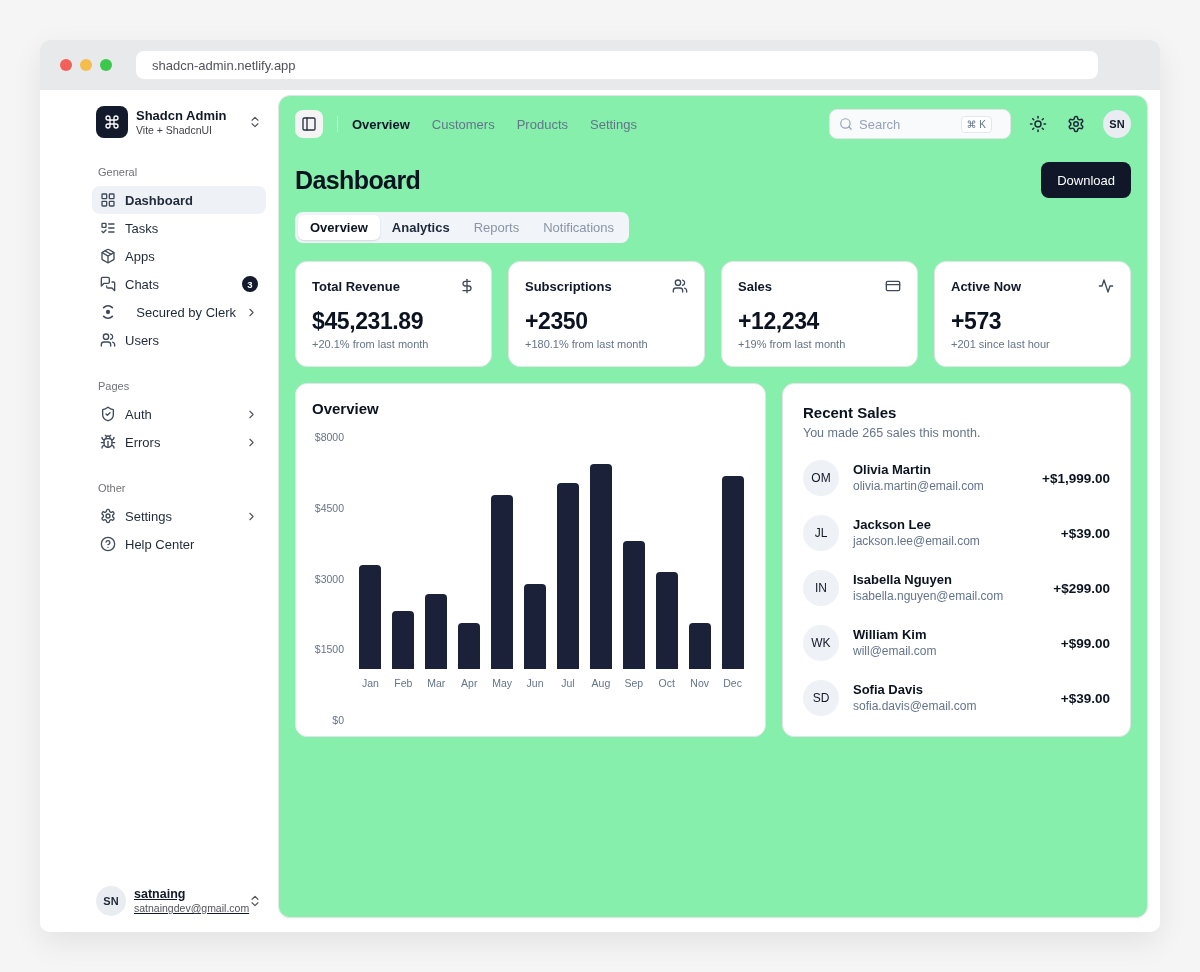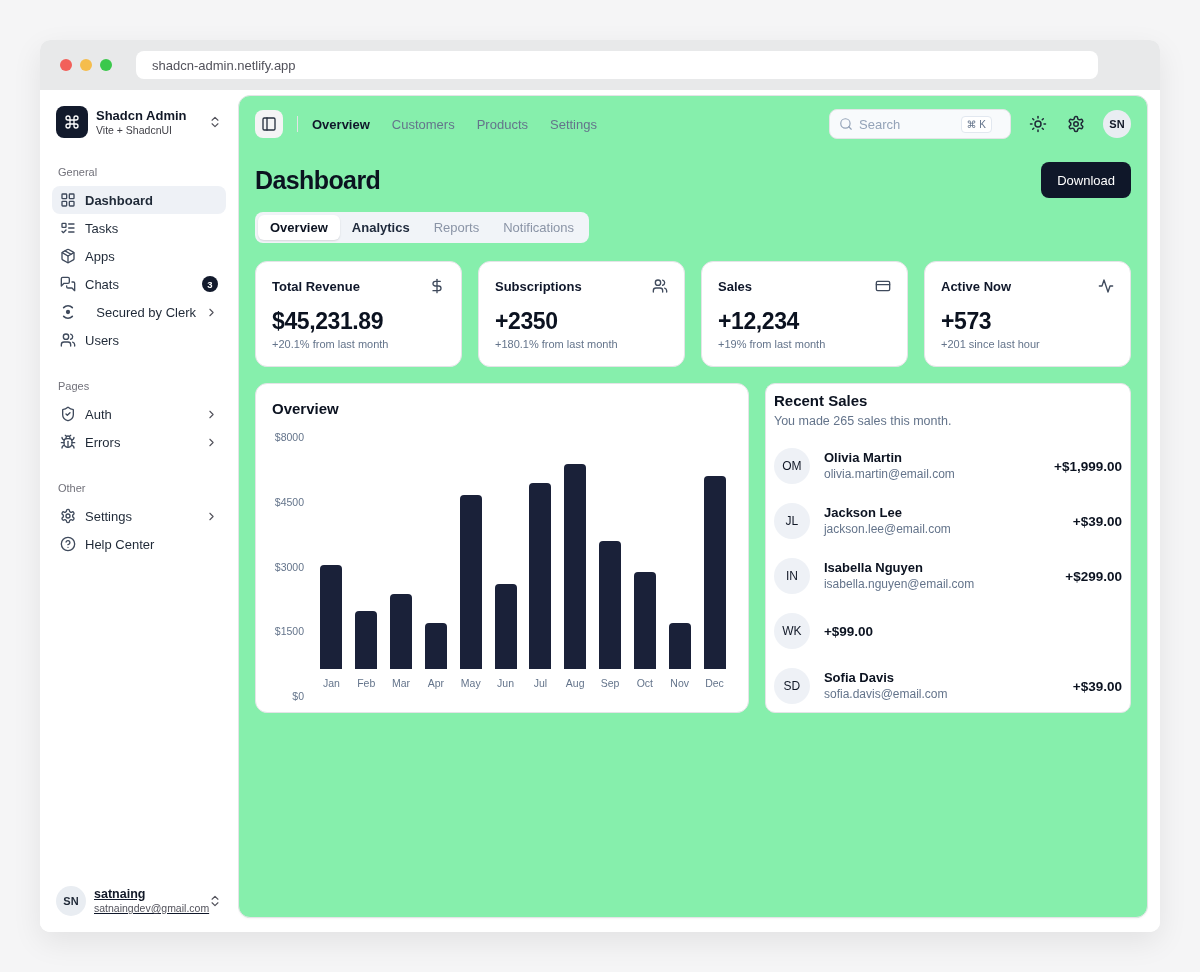--- a/index.html
+++ b/index.html
@@ -29,21 +29,21 @@
   .dot.green { background: #3bc84c; }
   .urlbar {
     flex: 1; max-width: 962px; height: 28px; background: #ffffff; border-radius: 8px;
     display: flex; align-items: center; padding: 0 16px;
     font-size: 13px; color: #52525b;
   }
   
   .shell { flex: 1; display: flex; background: #ffffff; min-height: 0; }
   .sidebar {
     width: 198px; flex: 0 0 198px; padding: 14px 12px 10px 12px;
-    position: relative; background: #ffffff;
+    position: relative; background: #ffffff; margin-left: 40px;
   }
   .sb-header { display: flex; align-items: center; gap: 8px; padding: 2px 4px; border-radius: 8px; cursor: pointer; }
   .sb-logo {
     width: 32px; height: 32px; border-radius: 8px; background: #121a2c;
     display: flex; align-items: center; justify-content: center; color: #fff; flex: 0 0 32px;
   }
   .sb-title-wrap { flex: 1; line-height: 1.2; }
   .sb-title { font-size: 13px; font-weight: 700; color: #111827; }
   .sb-sub { font-size: 10.5px; color: #3f3f46; }
   .sb-section-label { font-size: 11px; color: #71717a; margin: 26px 6px 8px 6px; }
@@ -139,21 +139,21 @@
     position: absolute; right: 10px; transform: translateY(-50%);
     font-size: 10.5px; color: #64748b; white-space: nowrap;
   }
   .chart-main { flex: 1; display: flex; flex-direction: column; min-width: 0; }
   .chart-plot { height: 232px; display: flex; align-items: flex-end; }
   .bar-col { flex: 1; display: flex; justify-content: center; align-items: flex-end; height: 100%; }
   .bar { width: 22px; border-radius: 4px 4px 0 0; }
   .chart-xlabels { display: flex; margin-top: 8px; }
   .xlabel { flex: 1; text-align: center; font-size: 10.5px; color: #64748b; }
   
-  .sales-card { padding: 8px; border-radius: 10px; }
+  .sales-card { padding: 20px; }
   .sales-sub { font-size: 12.5px; color: #64748b; margin-top: 5px; }
   .sales-list { margin-top: 20px; display: flex; flex-direction: column; gap: 19px; }
   .sale-row { display: flex; align-items: center; gap: 14px; }
   .avatar-md {
     width: 36px; height: 36px; border-radius: 50%; background: #eef1f6; flex: 0 0 36px;
     display: flex; align-items: center; justify-content: center;
     font-size: 12px; font-weight: 500; color: #111827;
   }
   .sale-info { flex: 1; line-height: 1.3; min-width: 0; }
   .sale-name { font-size: 13px; font-weight: 600; color: #0b1220; }
@@ -580,20 +580,24 @@
                 <span class="avatar-md">IN</span>
                 <span class="sale-info">
                   <div class="sale-name">Isabella Nguyen</div>
                   <div class="sale-email">isabella.nguyen@email.com</div>
                 </span>
                 <span class="sale-amount">+$299.00</span>
               </div>
 
               <div class="sale-row">
                 <span class="avatar-md">WK</span>
+                <span class="sale-info">
+                  <div class="sale-name">William Kim</div>
+                  <div class="sale-email">will@email.com</div>
+                </span>
                 <span class="sale-amount">+$99.00</span>
               </div>
 
               <div class="sale-row">
                 <span class="avatar-md">SD</span>
                 <span class="sale-info">
                   <div class="sale-name">Sofia Davis</div>
                   <div class="sale-email">sofia.davis@email.com</div>
                 </span>
                 <span class="sale-amount">+$39.00</span>

